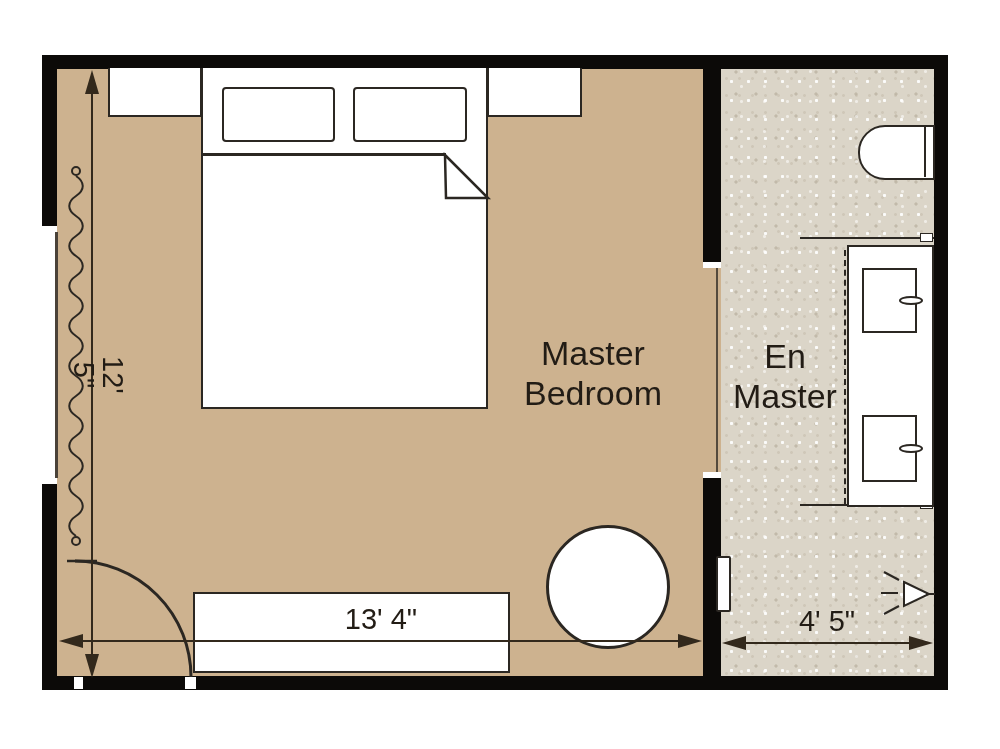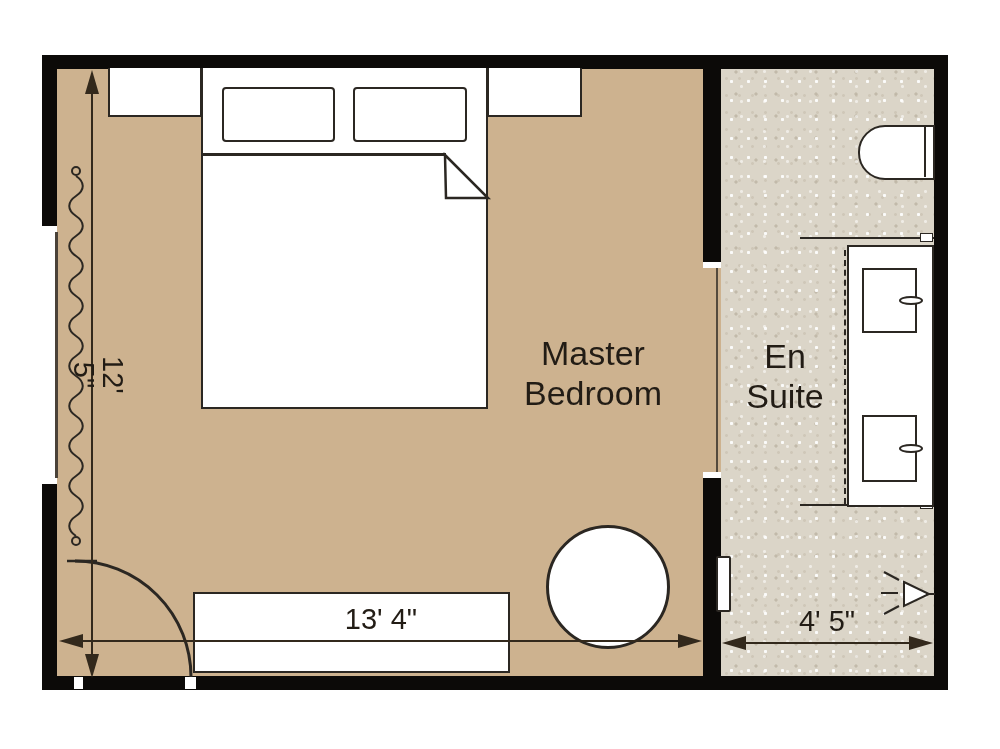--- a/index.html
+++ b/index.html
@@ -148,19 +148,19 @@
     </g>
 
     <g>
       <line x1="744" y1="643" x2="911" y2="643" class="stroke-dim" stroke-width="2"></line>
       <polygon points="722,643 746,636 746,650" class="fill-dim"></polygon>
       <polygon points="933,643 909,636 909,650" class="fill-dim"></polygon>
     </g>
   </svg>
 
   <div class="room-label" style="left:513px;top:333px;width:160px;text-align:center;">Master Bedroom</div>
-  <div class="room-label" style="left:730px;top:336px;width:110px;">En Suite</div>
+  <div class="room-label" style="left:730px;top:336px;width:110px;">En Master</div>
 
   <div class="dim-label vertical" style="left:78px;top:361px;width:70px;height:28px;">12' 5"</div>
   <div class="dim-label" style="left:331px;top:605px;width:100px;">13' 4"</div>
   <div class="dim-label" style="left:782px;top:607px;width:90px;">4' 5"</div>
 
 </div>
 
 </body></html>

